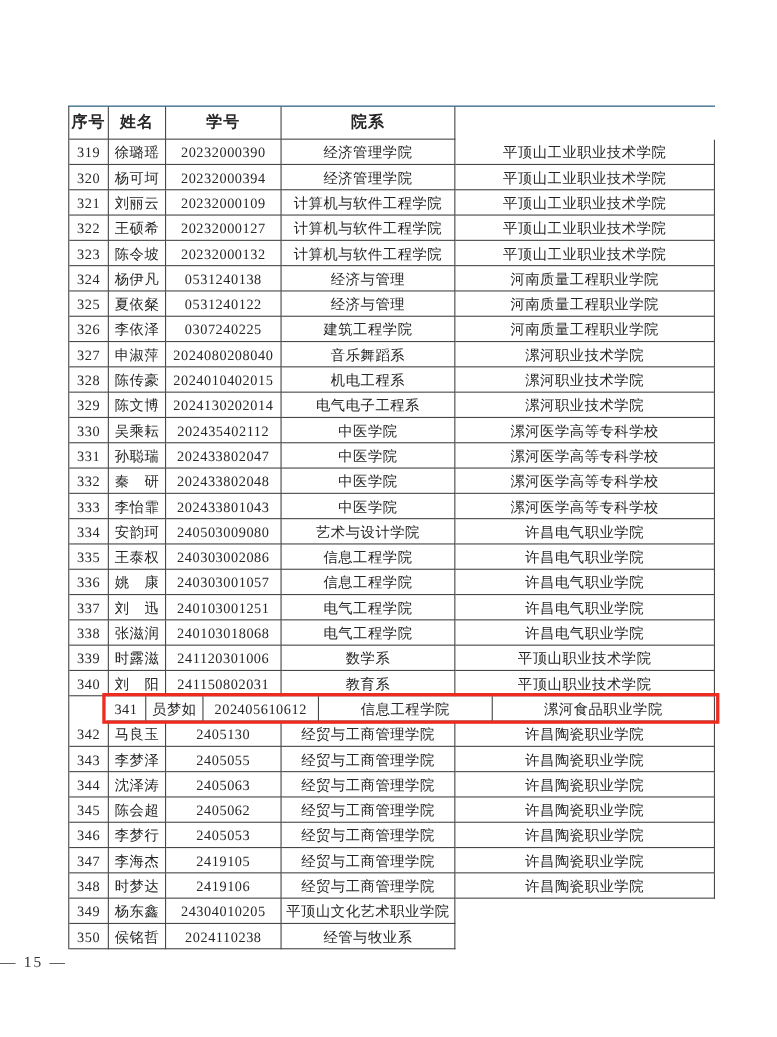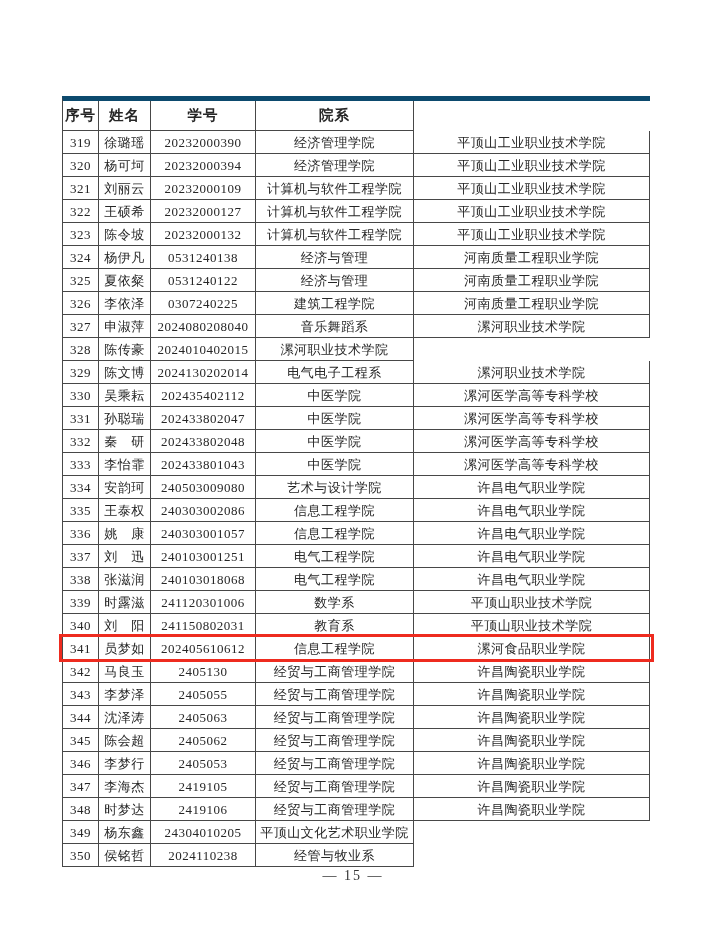--- a/index.html
+++ b/index.html
@@ -15,21 +15,21 @@
     background: #ffffff;
     overflow: hidden;
     color: #262626;
   }
   .roster-table {
     position: absolute;
     left: 62px;
     top: 96px;
     width: 588px;
     border-left: 1px solid #474747;
-    border-top: 5px solid #0c4a6e;
+    border-top: 1px solid #0c4a6e;
     box-sizing: border-box;
   }
   .t-row {
     display: grid;
     grid-template-columns: 36px 52px 105px 158px 1fr;
     box-sizing: border-box;
   }
   .t-cell {
     border-right: 1px solid #474747;
     border-bottom: 1px solid #474747;
@@ -46,38 +46,38 @@
     letter-spacing: 0.5px;
   }
   .t-row.header .t-cell {
     height: 30px;
     font-weight: bold;
     font-size: 14.5px;
     letter-spacing: 1px;
   }
   .t-row.highlighted {
     position: relative;
+    margin-left: 34px;
   }
   .t-row.highlighted::after {
     content: "";
     position: absolute;
     top: -3px;
     bottom: -2px;
     left: -4px;
     right: -4px;
     border: 3px solid #ee2b1f;
     pointer-events: none;
     z-index: 5;
   }
   .page-number {
     position: absolute;
     left: 0;
     right: 0;
     top: 868px;
-    text-align: center;
     font-size: 14px;
     color: #333333;
     letter-spacing: 2px;
   }
 </style>
 </head>
 <body>
 
 <div class="page">
 
@@ -149,20 +149,21 @@
           <div class="t-cell">327</div>
           <div class="t-cell">申淑萍</div>
           <div class="t-cell">2024080208040</div>
           <div class="t-cell">音乐舞蹈系</div>
           <div class="t-cell">漯河职业技术学院</div>
         </div>
         <div class="t-row">
           <div class="t-cell">328</div>
           <div class="t-cell">陈传豪</div>
           <div class="t-cell">2024010402015</div>
+          <div class="t-cell">机电工程系</div>
           <div class="t-cell">漯河职业技术学院</div>
         </div>
         <div class="t-row">
           <div class="t-cell">329</div>
           <div class="t-cell">陈文博</div>
           <div class="t-cell">2024130202014</div>
           <div class="t-cell">电气电子工程系</div>
           <div class="t-cell">漯河职业技术学院</div>
         </div>
         <div class="t-row">

